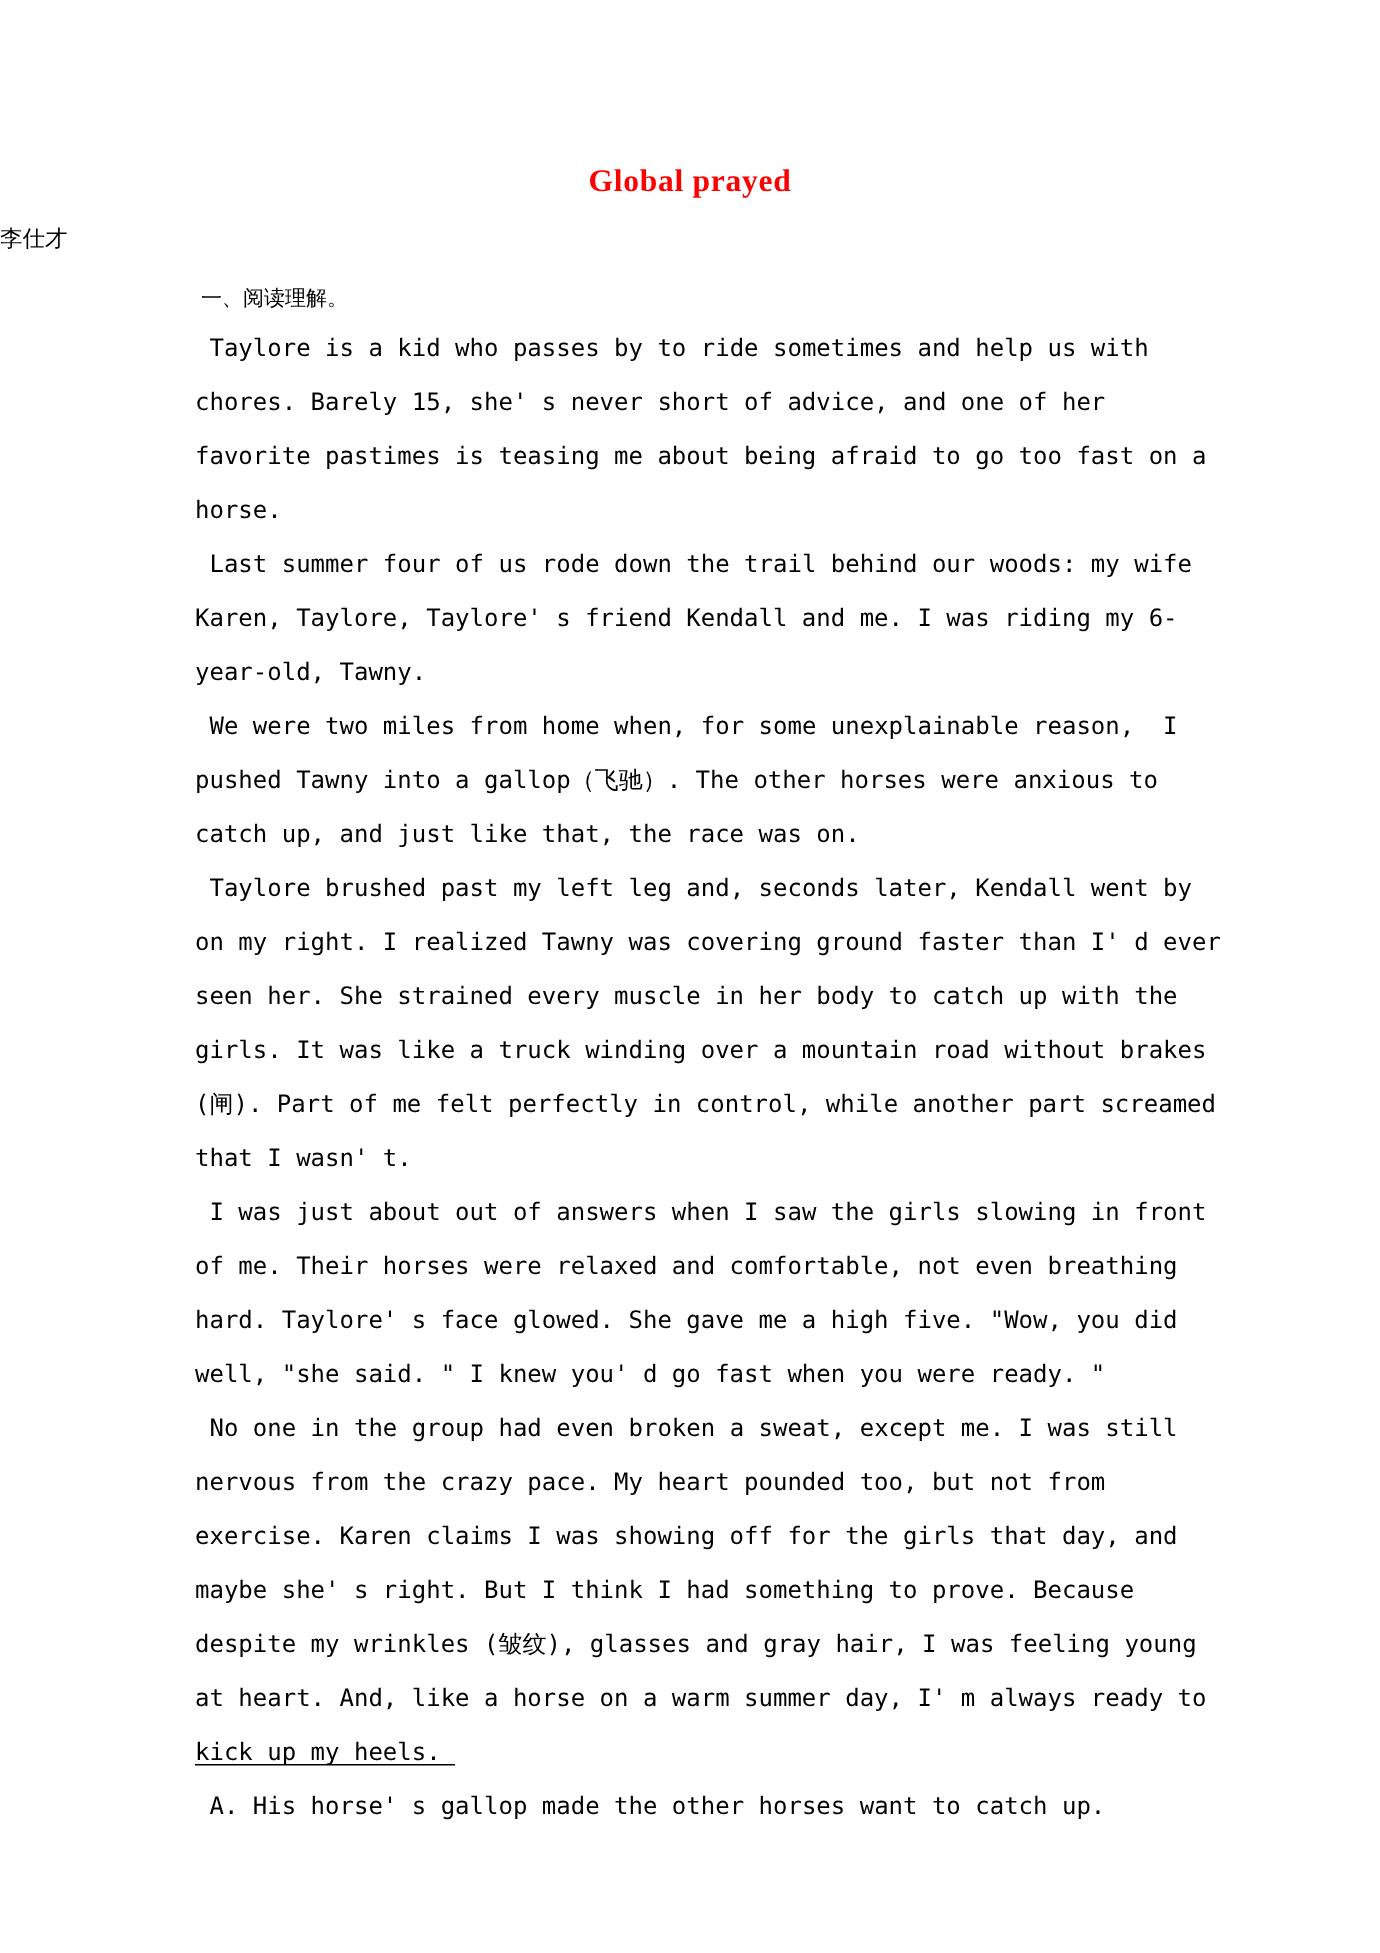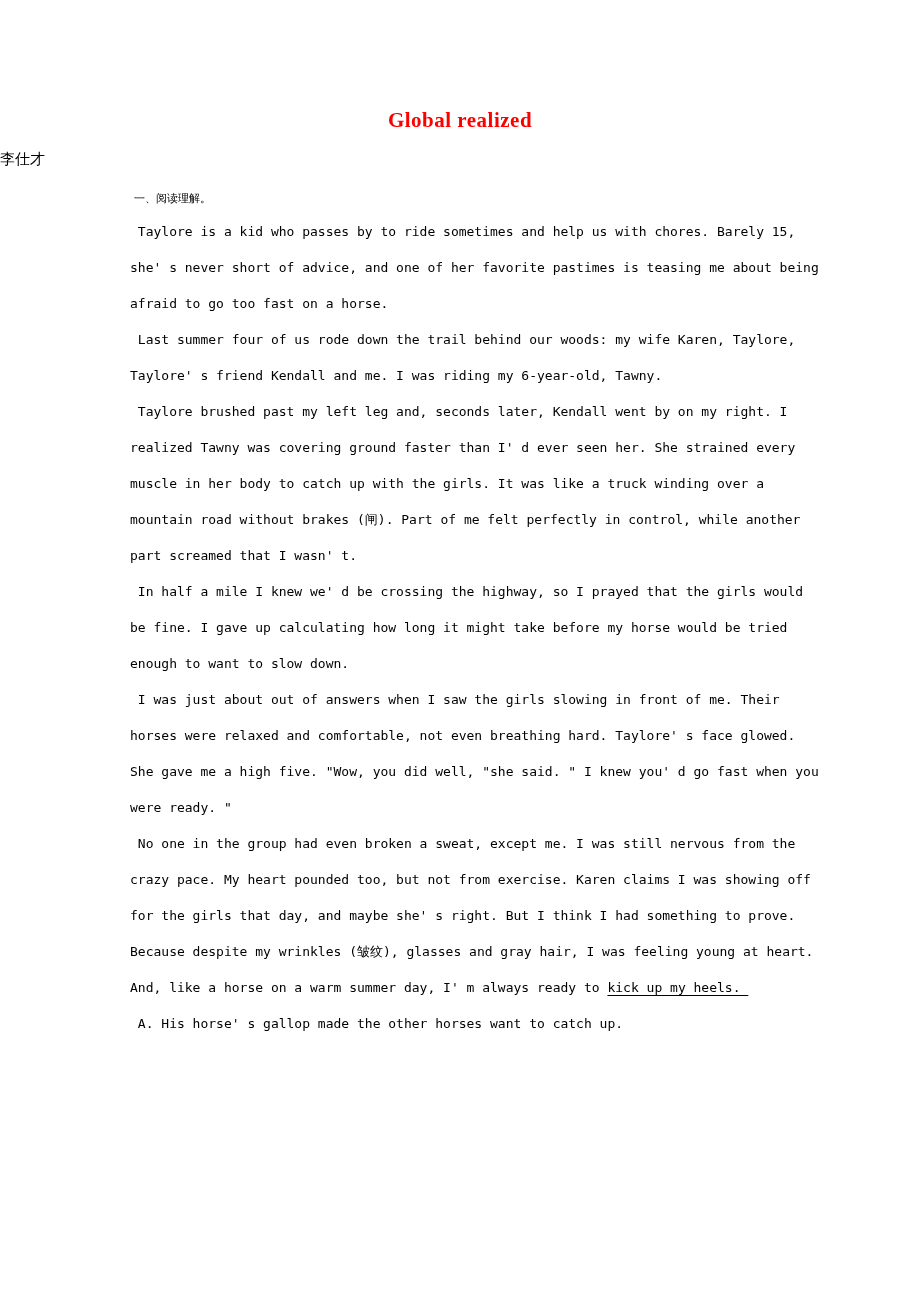--- a/index.html
+++ b/index.html
@@ -25,56 +25,56 @@
     letter-spacing: 0.5px;
   }
   .doc-author {
     font-size: 15px;
     margin-top: 17px;
     font-family: "DejaVu Sans", sans-serif;
   }
   .section-heading {
     margin-top: 15px;
     margin-left: 134px;
-    font-size: 11px;
+    font-size: 14px;
     line-height: 30px;
     font-family: "DejaVu Sans", sans-serif;
   }
   .body-text {
     margin-left: 130px;
     width: 692px;
-    font-size: 13px;
+    font-size: 16px;
     line-height: 36px;
   }
   .body-text p {
     white-space: pre-wrap;
     word-wrap: break-word;
   }
   .underline {
     text-decoration: underline;
     text-underline-offset: 3px;
   }
 </style>
 </head>
 <body>
 
 <div class="page">
 
-  <h1 class="doc-title">Global realized</h1>
+  <h1 class="doc-title">Global prayed</h1>
 
   <div class="doc-author">李仕才</div>
 
   <div class="section-heading">一、阅读理解。</div>
 
   <div class="body-text">
 
     <p> Taylore is a kid who passes by to ride sometimes and help us with chores. Barely 15, she' s never short of advice, and one of her favorite pastimes is teasing me about being afraid to go too fast on a horse.</p>
     <p> Last summer four of us rode down the trail behind our woods: my wife Karen, Taylore, Taylore' s friend Kendall and me. I was riding my 6-year-old, Tawny.</p>
+    <p> We were two miles from home when, for some unexplainable reason,  I pushed Tawny into a gallop（飞驰）. The other horses were anxious to catch up, and just like that, the race was on.</p>
     <p> Taylore brushed past my left leg and, seconds later, Kendall went by on my right. I realized Tawny was covering ground faster than I' d ever seen her. She strained every muscle in her body to catch up with the girls. It was like a truck winding over a mountain road without brakes (闸). Part of me felt perfectly in control, while another part screamed that I wasn' t.</p>
-    <p> In half a mile I knew we' d be crossing the highway, so I prayed that the girls would be fine. I gave up calculating how long it might take before my horse would be tried enough to want to slow down.</p>
     <p> I was just about out of answers when I saw the girls slowing in front of me. Their horses were relaxed and comfortable, not even breathing hard. Taylore' s face glowed. She gave me a high five. "Wow, you did well, "she said. " I knew you' d go fast when you were ready. "</p>
 
     <p><span> No one in the group had even broken a sweat, except me. I was still nervous from the crazy pace. My heart pounded too, but not from exercise. Karen claims I was showing off for the girls that day, and maybe she' s right. But I think I had something to prove. Because despite my wrinkles (皱纹), glasses and gray hair, I was feeling young at heart. And, like a horse on a warm summer day, I' m always ready to </span><span class="underline">kick up my heels. </span></p>
 
 
     <p> A. His horse' s gallop made the other horses want to catch up.</p>
 
   </div>
 
 </div>

